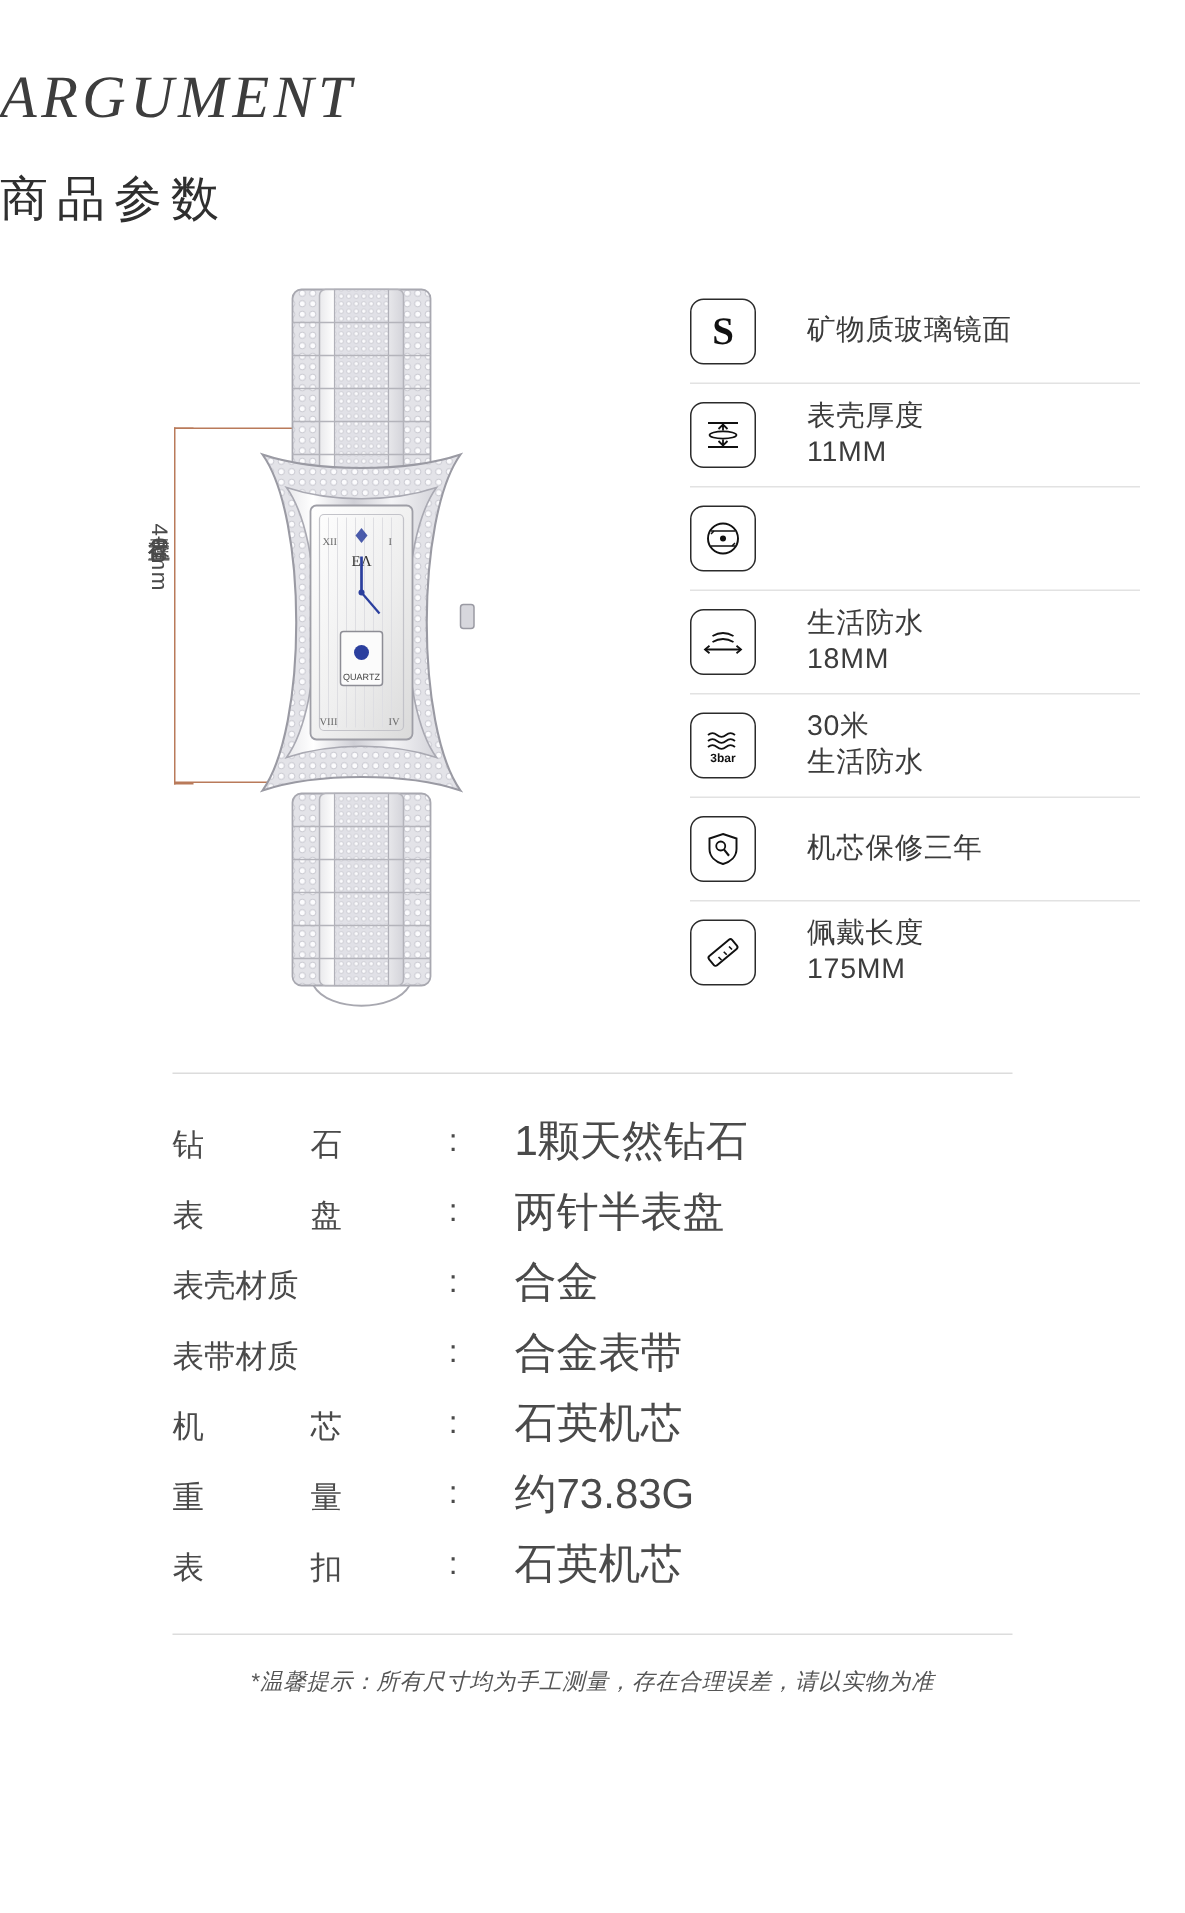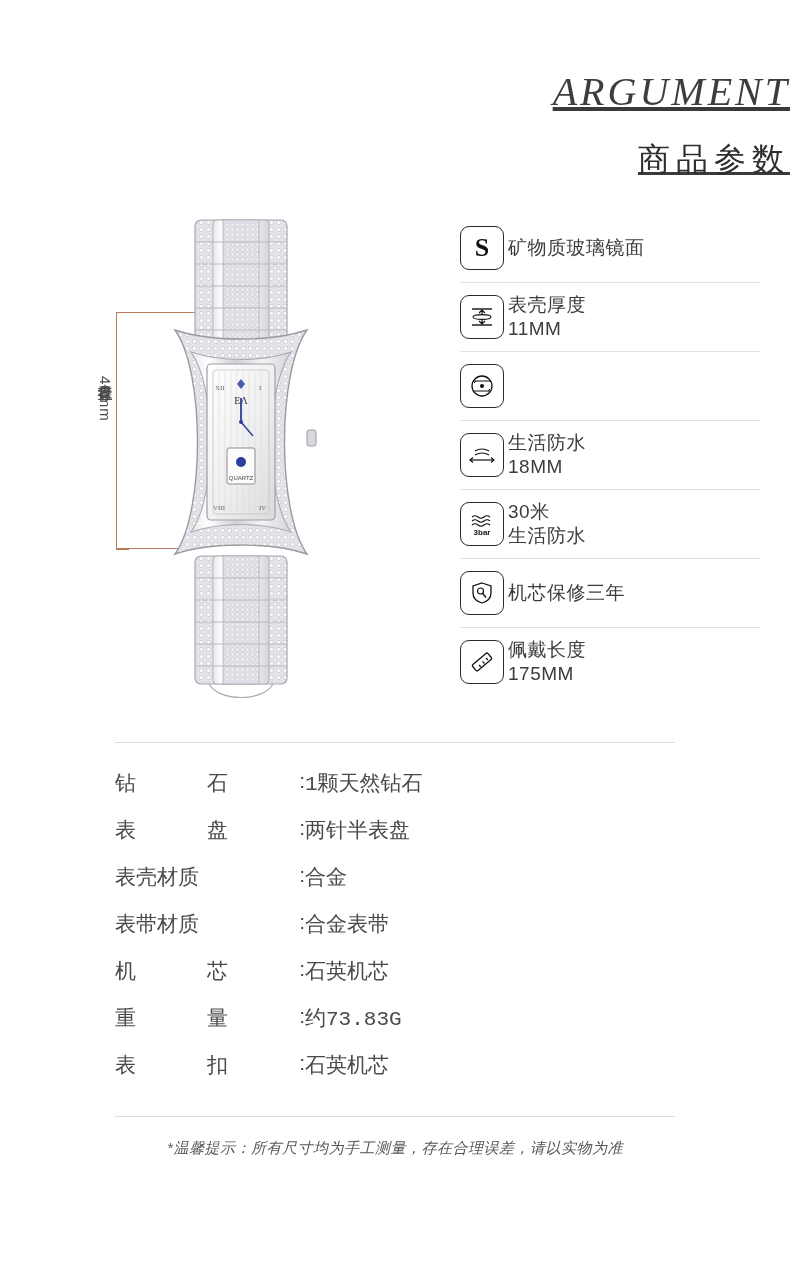--- a/index.html
+++ b/index.html
@@ -11,23 +11,22 @@
     width: 790px;
     height: 1275px;
     position: relative;
     font-family: "Liberation Sans", "DejaVu Sans", sans-serif;
     color: #3a3a3a;
     overflow: hidden;
   }
 
   
   .header {
-    padding-top: 70px;
-    text-align: right;
-    text-decoration: underline;
+    padding-top: 43px;
+    text-align: left;
   }
   .brand {
     font-family: "Liberation Serif", "DejaVu Serif", serif;
     font-style: italic;
     font-size: 40px;
     letter-spacing: 3px;
     color: #3d3d3d;
     font-weight: 400;
     line-height: 1.1;
   }
@@ -113,21 +112,21 @@
     height: 42px;
     border: 1.6px solid #2b2b2b;
     border-radius: 9px;
     flex: 0 0 42px;
     display: flex;
     align-items: center;
     justify-content: center;
     background: #fff;
   }
   .spec-text {
-    margin-left: 4px;
+    margin-left: 34px;
     font-size: 19px;
     line-height: 1.28;
     color: #3c3c3c;
     white-space: pre-line;
     letter-spacing: 0.5px;
   }
 
   
   .divider {
     width: 560px;
@@ -147,23 +146,23 @@
   .param-key {
     width: 190px;
     font-size: 21px;
     color: #4a4a4a;
     display: flex;
     justify-content: space-between;
     letter-spacing: 0;
   }
   .param-key .kchar { display: inline-block; }
   .param-val {
-    font-size: 21px;
+    font-size: 28px;
     color: #4a4a4a;
-    font-family: Liberation Mono, monospace;
+    margin-left: 38px;
   }
 
   .note-wrap {
     width: 560px;
     margin: 0 auto;
     padding-top: 18px;
   }
   .note {
     text-align: center;
     font-size: 15px;

